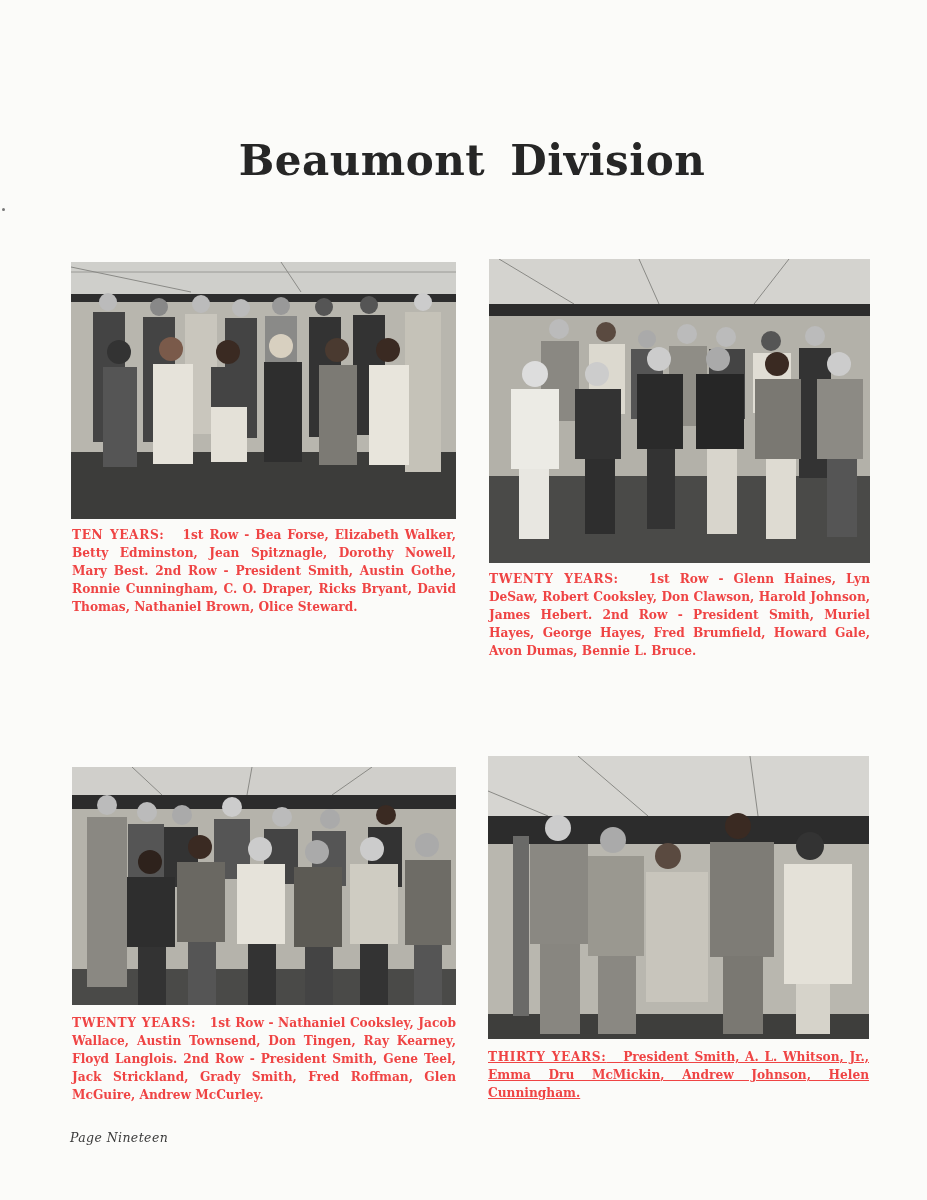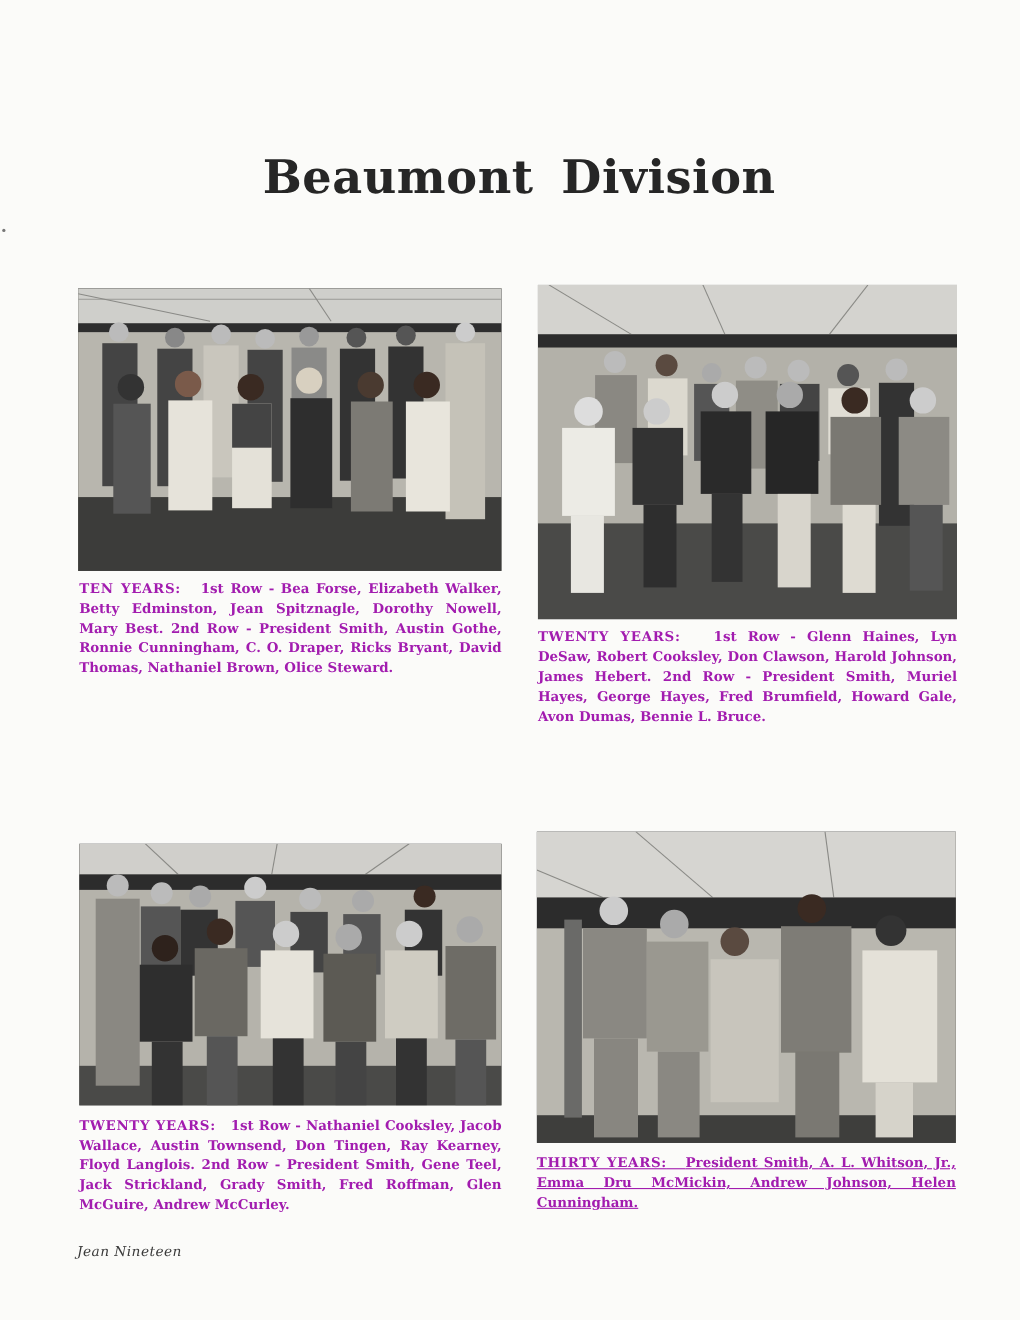--- a/index.html
+++ b/index.html
@@ -37,21 +37,21 @@
       display: block;
       width: 100%;
       height: 100%;
     }
     .caption {
       position: absolute;
       font-family: "DejaVu Serif", serif;
       font-weight: bold;
       font-size: 12.2px;
       line-height: 18px;
-      color: #a21caf;
+      color: #ef4444;
       text-align: justify;
       text-align-last: left;
     }
     .caption .lead {
       letter-spacing: 0.6px;
     }
     .page-label {
       position: absolute;
       left: 70px;
       top: 1130px;
@@ -261,13 +261,13 @@
         <rect x="296" y="108" width="68" height="120" fill="#e4e1d8"></rect>
         <rect x="308" y="228" width="34" height="50" fill="#d6d3ca"></rect>
     </g>
   </svg>
 </div>
 <div class="caption" style="left:488px; top:1048px; width:381px;text-decoration:underline;">
   <span class="lead">THIRTY YEARS:</span>&nbsp;&nbsp;
   <span>President Smith, A. L. Whitson, Jr., Emma Dru McMickin, Andrew Johnson, Helen Cunningham.</span>
 </div>
 
-<div class="page-label">Jean Nineteen</div>
+<div class="page-label">Page Nineteen</div>
 
 </body></html>

